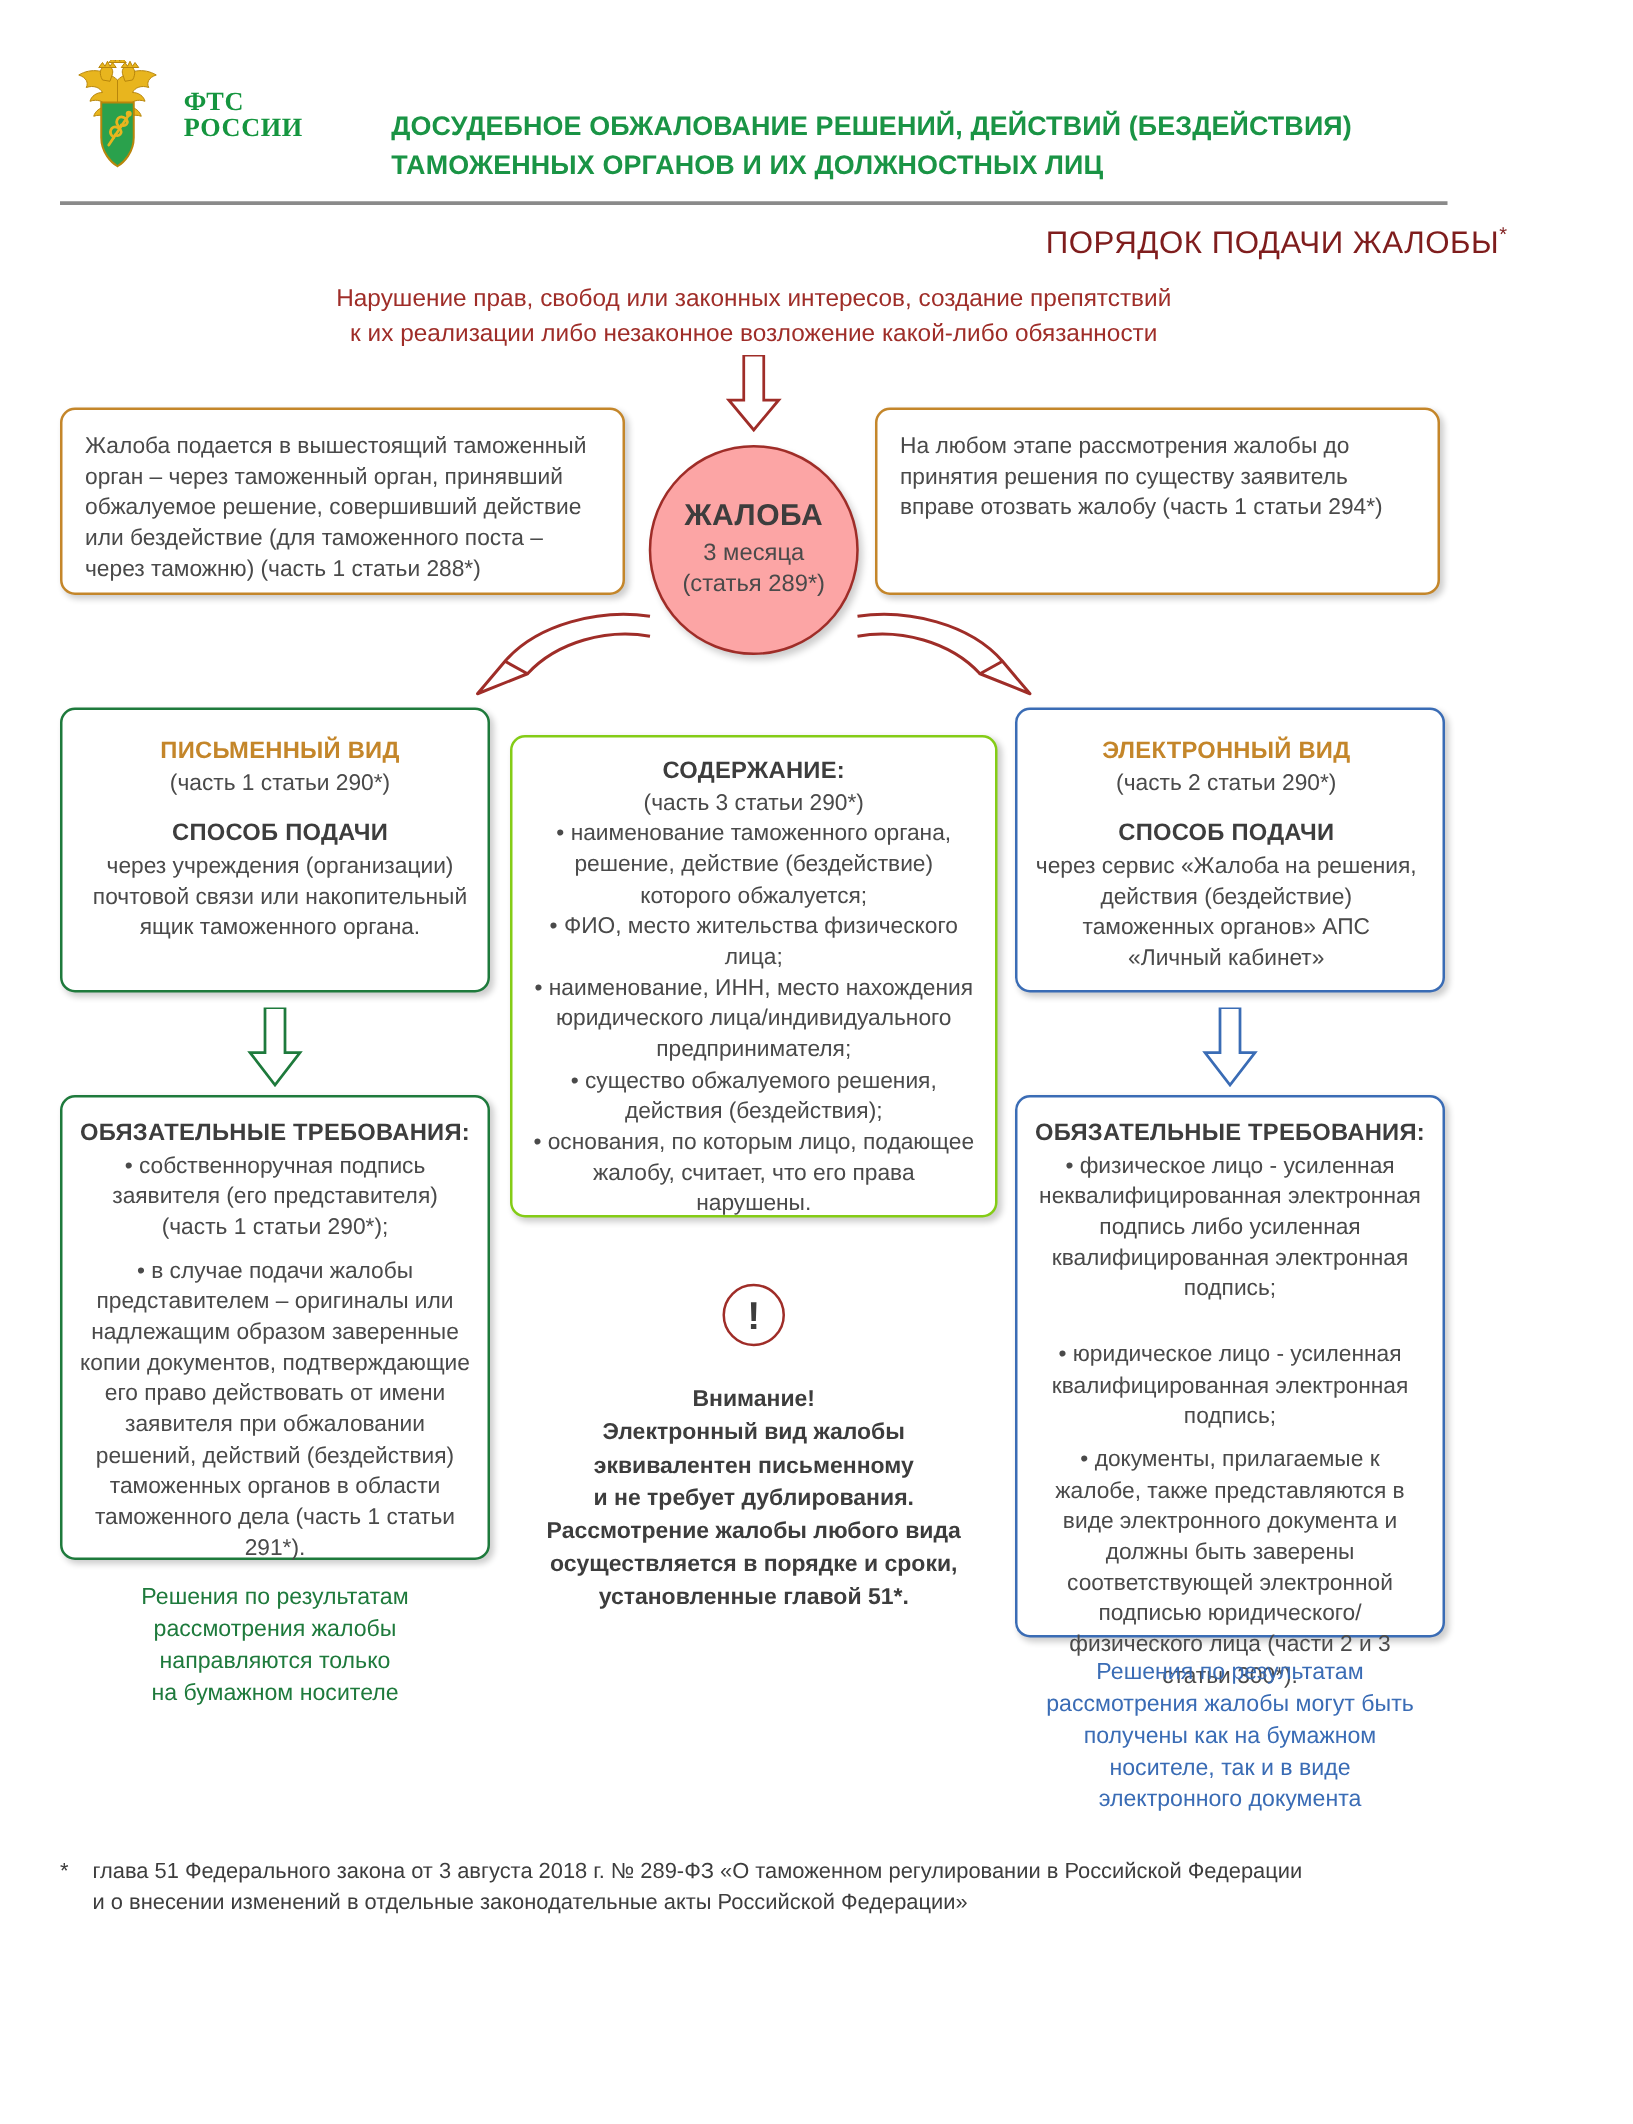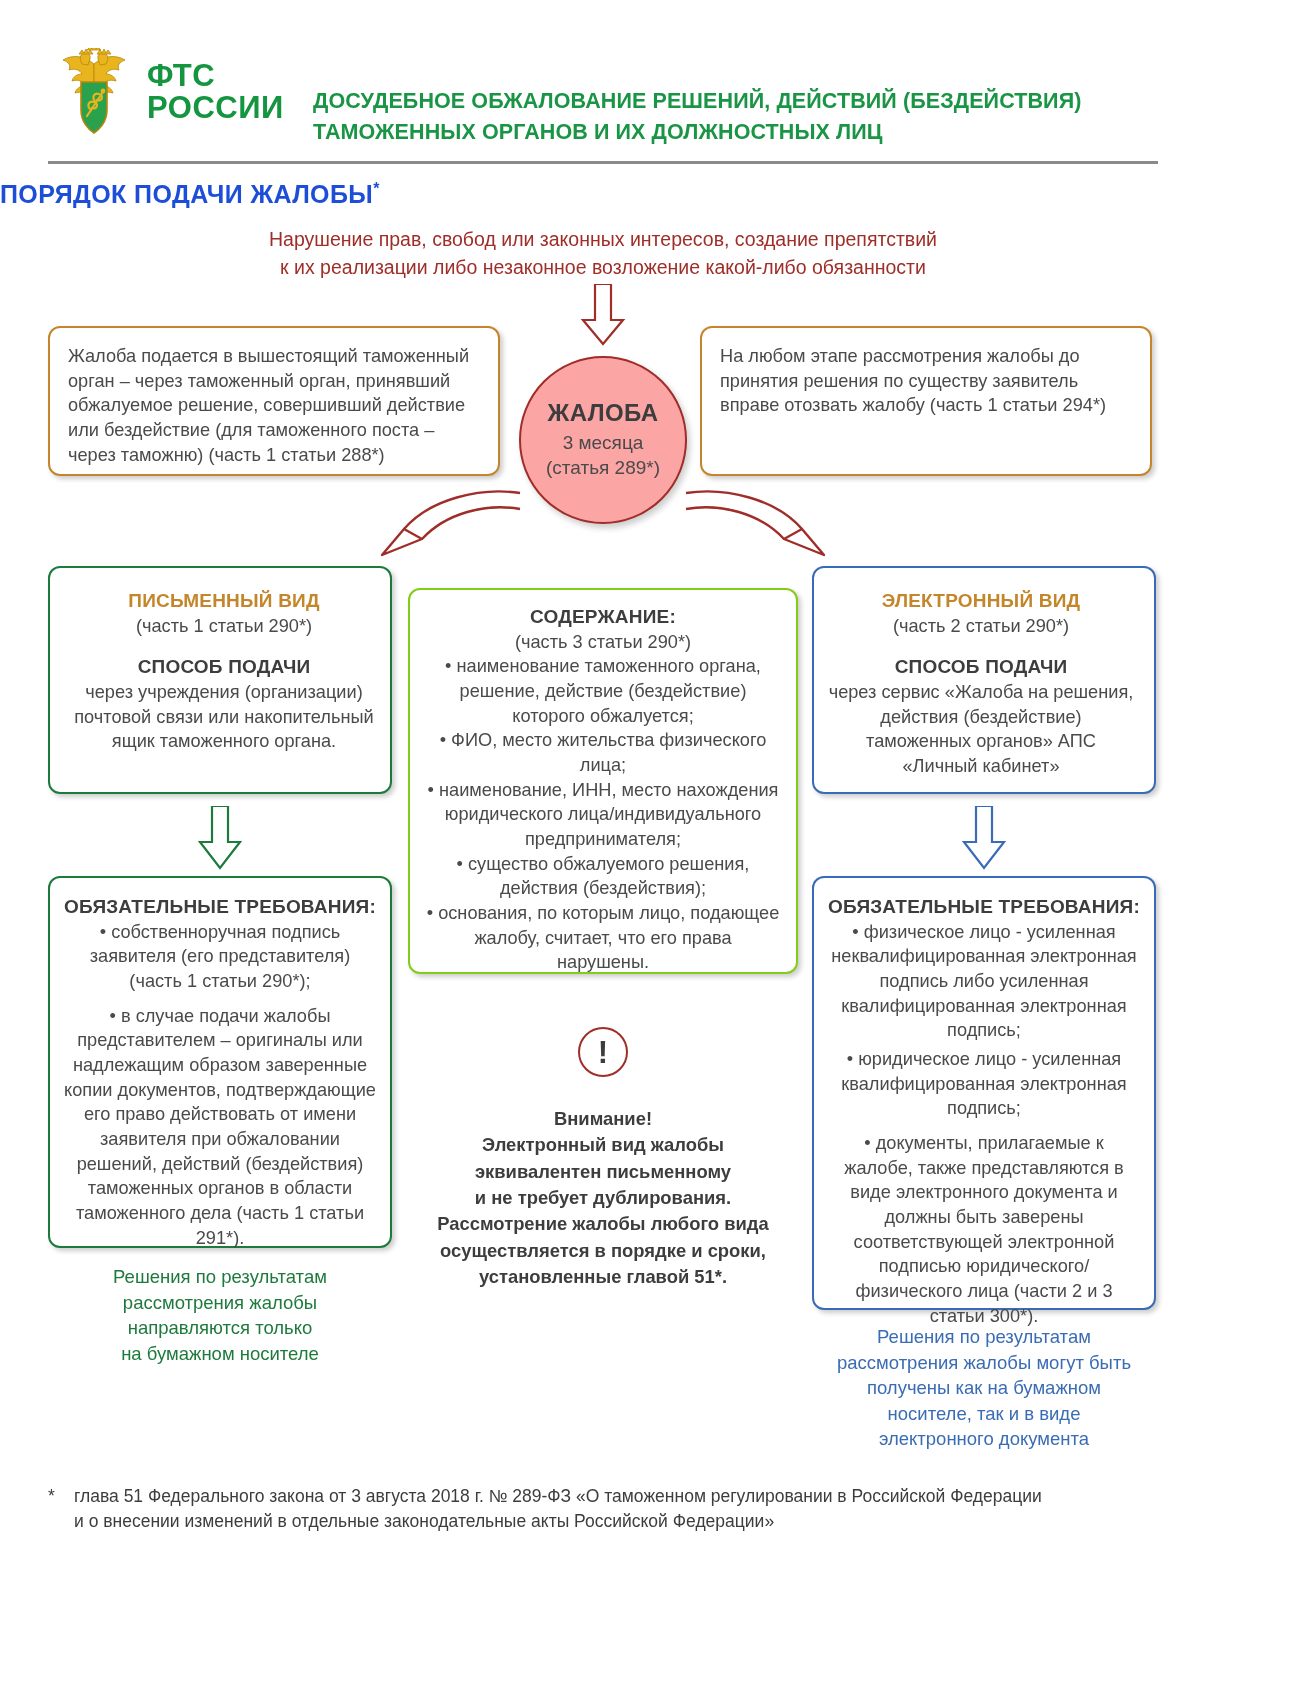--- a/index.html
+++ b/index.html
@@ -18,41 +18,41 @@
   
   #header {
     position: absolute; left: 0; top: 0; width: 1306px; height: 175px;
   }
   #logo-block {
     position: absolute; left: 55px; top: 48px;
     display: flex; align-items: center; gap: 14px;
   }
   #crest { width: 78px; height: 88px; display: block; }
   #logo-text {
-    font-size: 31px; font-weight: bold; line-height: 1.02;
+    font-size: 21px; font-weight: bold; line-height: 1.02;
     color: #15953f; letter-spacing: 0.5px;
-    font-family: Liberation Sans, sans-serif;
+    font-family: Liberation Serif, serif;
   }
   #header-title {
     position: absolute; left: 313px; top: 86px;
     font-size: 21.5px; font-weight: bold; line-height: 1.42;
     color: #1a9445; letter-spacing: 0.1px;
     text-transform: uppercase;
     font-family: "Liberation Sans", sans-serif;
   }
   #header-rule {
     position: absolute; left: 48px; top: 161px; width: 1110px; height: 3px;
     background: #8a8a8a;
   }
 
   
   #section-title {
     position: absolute; left: 0; top: 180px; width: 1206px;
-    text-align: left;
-    font-size: 25px; font-weight: bold; color: #1d4ed8;
+    text-align: right;
+    font-size: 25px; font-weight: normal; color: #7f1d1d;
     letter-spacing: 0.4px;
   }
   #section-title sup { font-size: 16px; }
 
   #intro-text {
     position: absolute; left: 0; top: 226px; width: 1206px;
     text-align: center;
     font-size: 19.5px; line-height: 1.42;
     color: #9f2d28;
   }
@@ -272,21 +272,21 @@
       <p style="margin-top:10px;">• <span>в случае подачи жалобы представителем – оригиналы или надлежащим образом заверенные копии документов, подтверждающие его право действовать от имени заявителя при обжаловании решений, действий (бездействия) таможенных органов в области таможенного дела (часть 1 статьи 291*).</span></p>
     </div>
   </div>
 </div>
 
 <div class="box box-blue" style="left:812px; top:876px; width:344px; height:434px;">
   <div class="box-body ctr" style="padding:16px 14px 0 14px;">
     <p class="hd-dark">ОБЯЗАТЕЛЬНЫЕ ТРЕБОВАНИЯ:</p>
     <div class="bullets">
       <p>• <span>физическое лицо - усиленная неквалифицированная электронная подпись либо усиленная квалифицированная электронная подпись;</span></p>
-      <p style="margin-top:4px;">• <span>юридическое лицо - усиленная квалифицированная электронная подпись;</span></p>
+      <p style="margin-top:28px;">• <span>юридическое лицо - усиленная квалифицированная электронная подпись;</span></p>
       <p style="margin-top:10px;">• <span>документы, прилагаемые к жалобе, также представляются в виде электронного документа и должны быть заверены соответствующей электронной подписью юридического/физического лица (части 2 и 3 статьи 300*).</span></p>
     </div>
   </div>
 </div>
 
 <div id="warn-icon">
   <span>!</span>
 </div>
 <div id="warn-text">
   <div>Внимание!</div>

